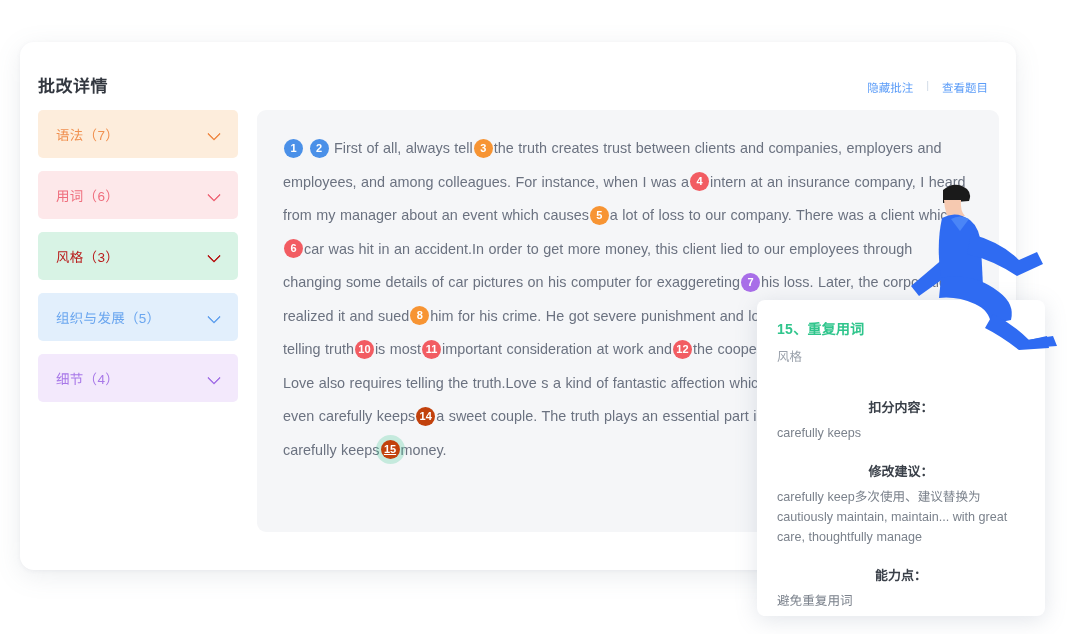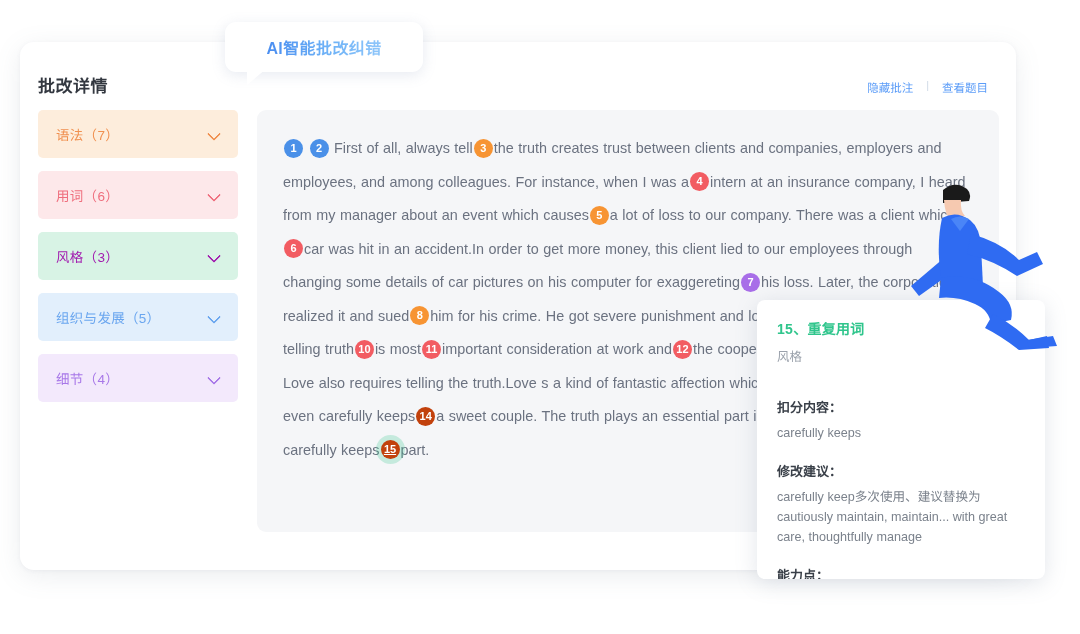--- a/index.html
+++ b/index.html
@@ -62,21 +62,21 @@
     content: "";
     position: absolute; left: 1px; top: 2px;
     width: 8px; height: 8px;
     border-right: 2px solid currentColor;
     border-bottom: 2px solid currentColor;
     transform: rotate(45deg);
     border-radius: 1px;
   }
   .cat-grammar { background: #fdeddc; color: #f09050; }
   .cat-word    { background: #fde8ea; color: #ef6f7e; gap: 44px; }
-  .cat-style   { background: #d8f3e5; color: #a21caf; gap: 8px; }
+  .cat-style   { background: #d8f3e5; color: #b91c1c; gap: 8px; }
   .cat-org     { background: #e2effc; color: #6aa6ef; }
   .cat-detail  { background: #f3e9fc; color: #a878e8; }
 
   
   .essay {
     position: absolute;
     left: 237px; top: 68px;
     width: 742px; height: 422px;
     background: #f5f6f8;
     border-radius: 9px;
@@ -145,40 +145,41 @@
     width: 0; height: 0;
     border-left: 0 solid transparent;
     border-right: 19px solid transparent;
     border-top: 16px solid #ffffff;
   }
 
   
   .tooltip {
     position: absolute;
     left: 757px; top: 300px;
-    width: 288px; height: 279px;
+    width: 288px; height: 316px;
     background: #ffffff;
     border-radius: 8px;
     box-shadow: 0 4px 22px rgba(110,125,150,.20);
     padding: 18px 20px;
     overflow: hidden;
   }
   .tt-title {
     font-size: 14px; font-weight: bold;
     color: #2fc58c;
     letter-spacing: .3px;
     margin-bottom: 8px;
   }
   .tt-sub {
     font-size: 12.5px; color: #9aa1ab;
     margin-bottom: 32px;
   }
   .tt-h {
     font-size: 13px; font-weight: bold; color: #3a4049;
     margin-bottom: 7px;
+    text-align: center;
   }
   .tt-b {
     font-size: 12.6px; color: #7b828c;
     line-height: 20px;
     margin-bottom: 18px;
   }
   .tt-b.last { margin-bottom: 0; }
 
   
   .figure {
@@ -227,28 +228,25 @@
 
       <div class="cat cat-detail">
         <span class="label">细节（4）</span>
         <span class="chev"></span>
       </div>
 
     </div>
 
     <div class="essay">
       <p><span class="bdg bdg-blue">1</span> <span class="bdg bdg-blue">2</span> <span>First of all, always tell</span><span class="bdg bdg-orange">3</span><span>the truth creates trust between clients and companies, employers and employees, and among colleagues. For instance, when I was a</span><span class="bdg bdg-red">4</span><span>intern at an insurance company, I heard from my manager about an event which causes</span><span class="bdg bdg-orange">5</span><span>a lot of loss to our company. There was a client which</span><span class="bdg bdg-red">6</span><span>car was hit in an accident.In order to get more money, this client lied to our employees through changing some details of car pictures on his computer for exaggereting</span><span class="bdg bdg-purple">7</span><span>his loss. Later, the corporation realized it and sued</span><span class="bdg bdg-orange">8</span><span>him for his crime. He got severe punishment and lost support from others.</span><span>Therefore, telling truth</span><span class="bdg bdg-red">10</span><span>is most</span><span class="bdg bdg-red">11</span><span>important consideration at work and</span><span class="bdg bdg-red">12</span><span>the cooperation at work.</span></p>
-      <p><span>Love also requires telling the truth.Love s a kind of fantastic affection which</span> <span>brings strangers together or even carefully keeps</span><span class="bdg bdg-green">14</span><span>a sweet couple. The truth plays an essential part in close relationship since it carefully keeps</span><span class="bdg bdg-green bdg-active">15</span><span>part.</span></p>
+      <p><span>Love also requires telling the truth.Love s a kind of fantastic affection which</span> <span>brings strangers together or even carefully keeps</span><span class="bdg bdg-green">14</span><span>a sweet couple. The truth plays an essential part in close relationship since it carefully keeps</span><span class="bdg bdg-green bdg-active">15</span><span>money.</span></p>
     </div>
 
   </div>
 
-  <div class="bubble">
-    <span class="txt">AI智能批改纠错</span>
-  </div>
 
   <div class="tooltip">
     <div class="tt-title">15、重复用词</div>
     <div class="tt-sub">风格</div>
 
     <div class="tt-h">扣分内容：</div>
     <div class="tt-b">carefully keeps</div>
 
     <div class="tt-h">修改建议：</div>
     <div class="tt-b">carefully keep多次使用、建议替换为 cautiously maintain, maintain... with great care, thoughtfully manage</div>

